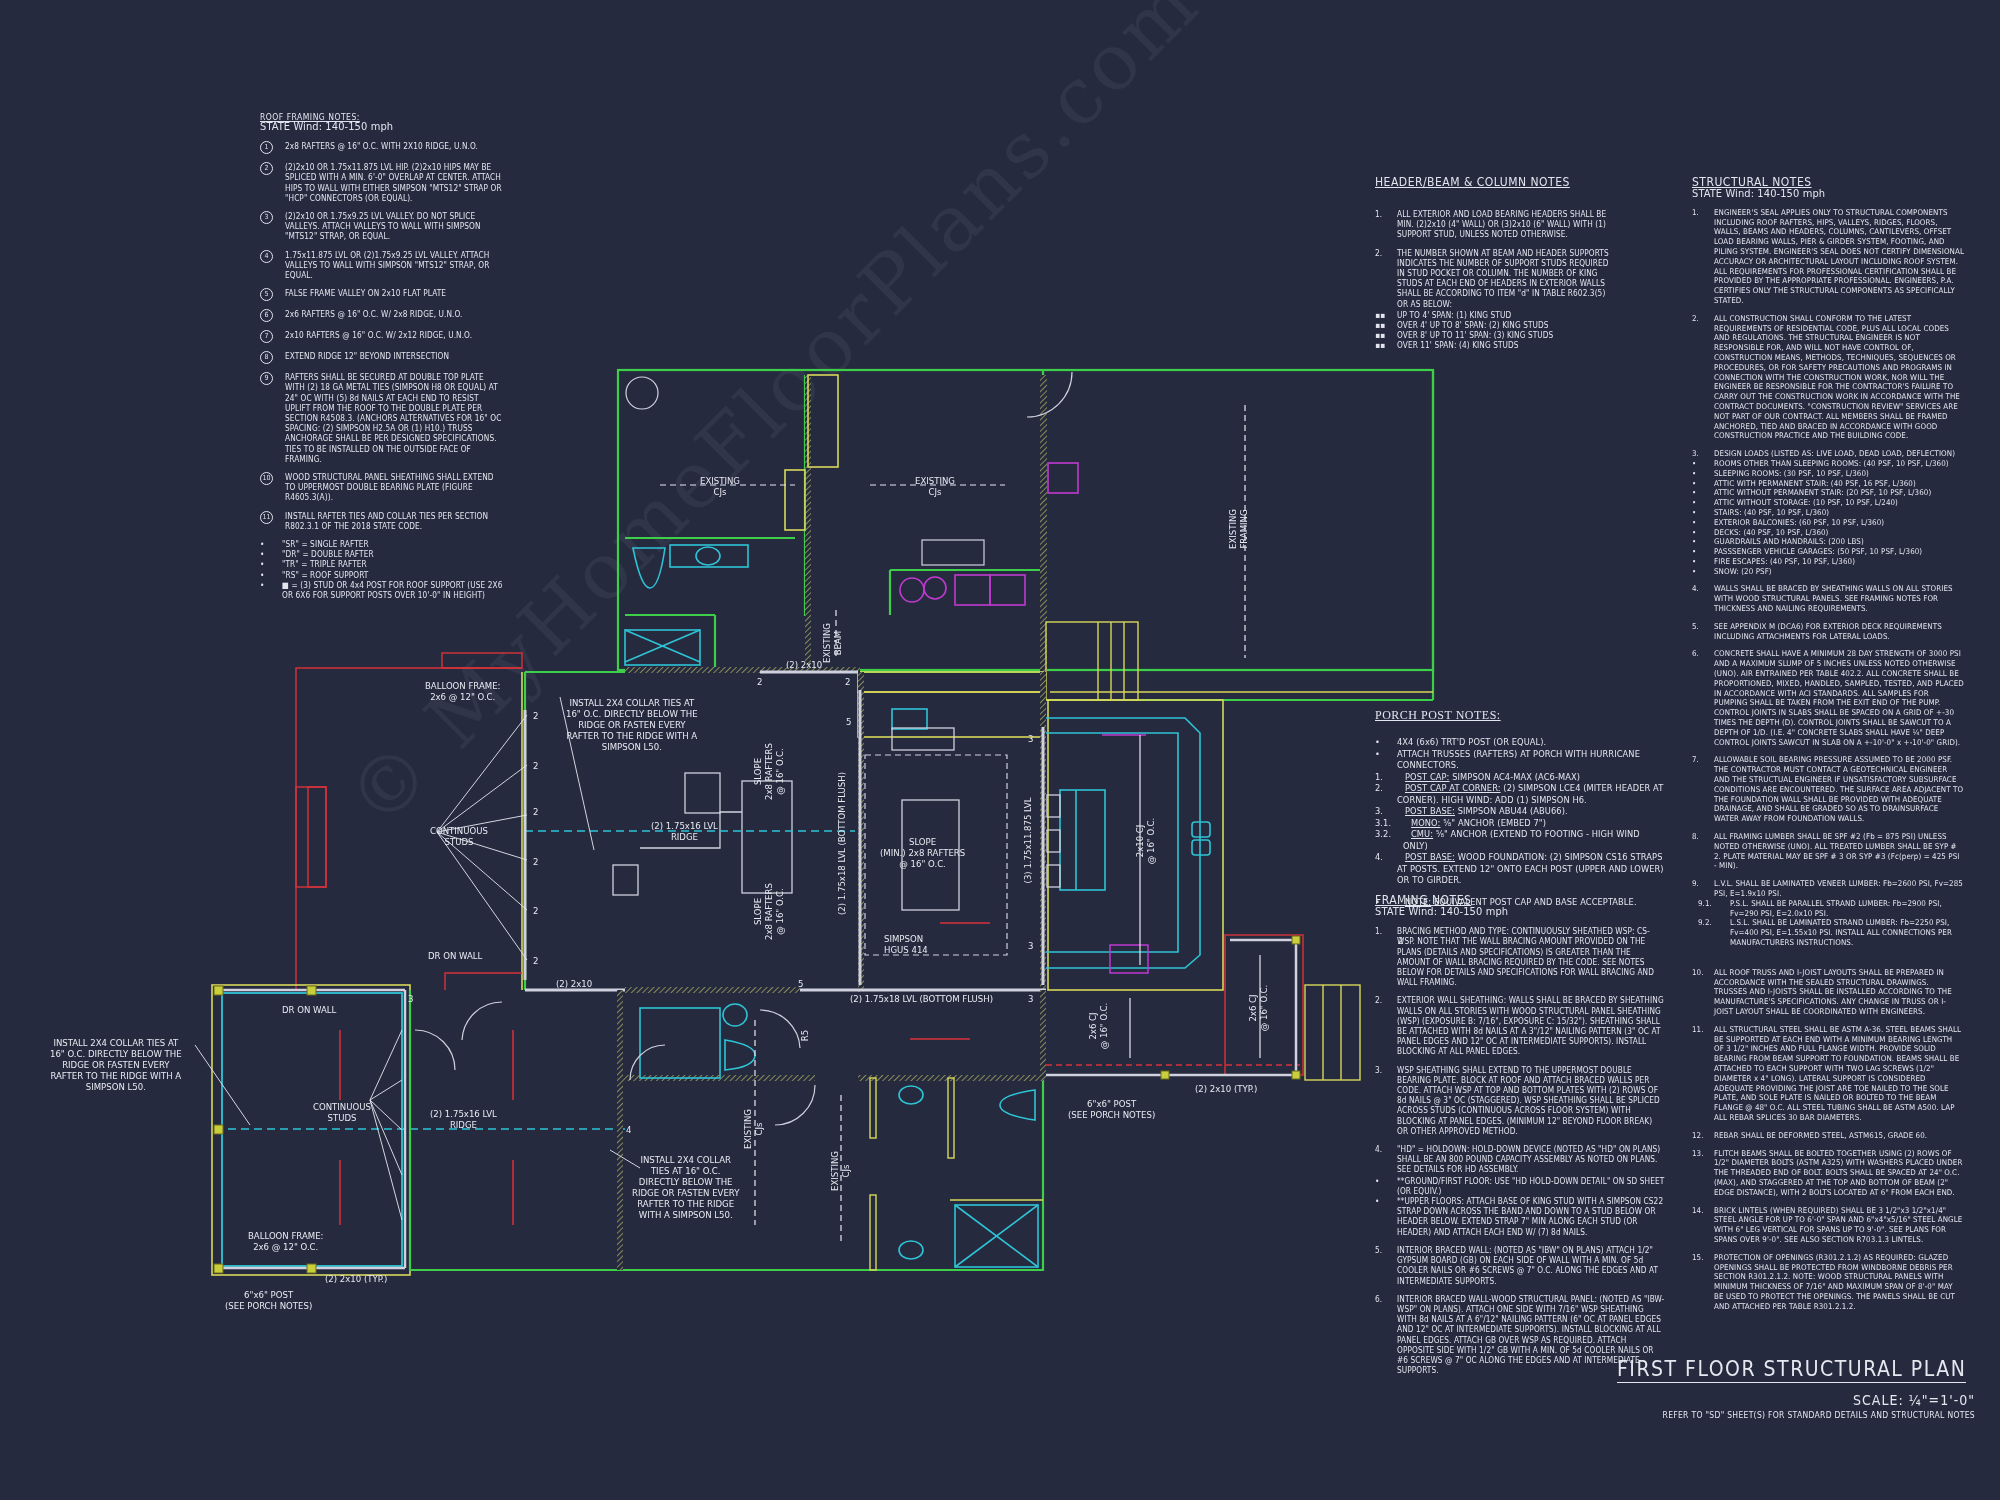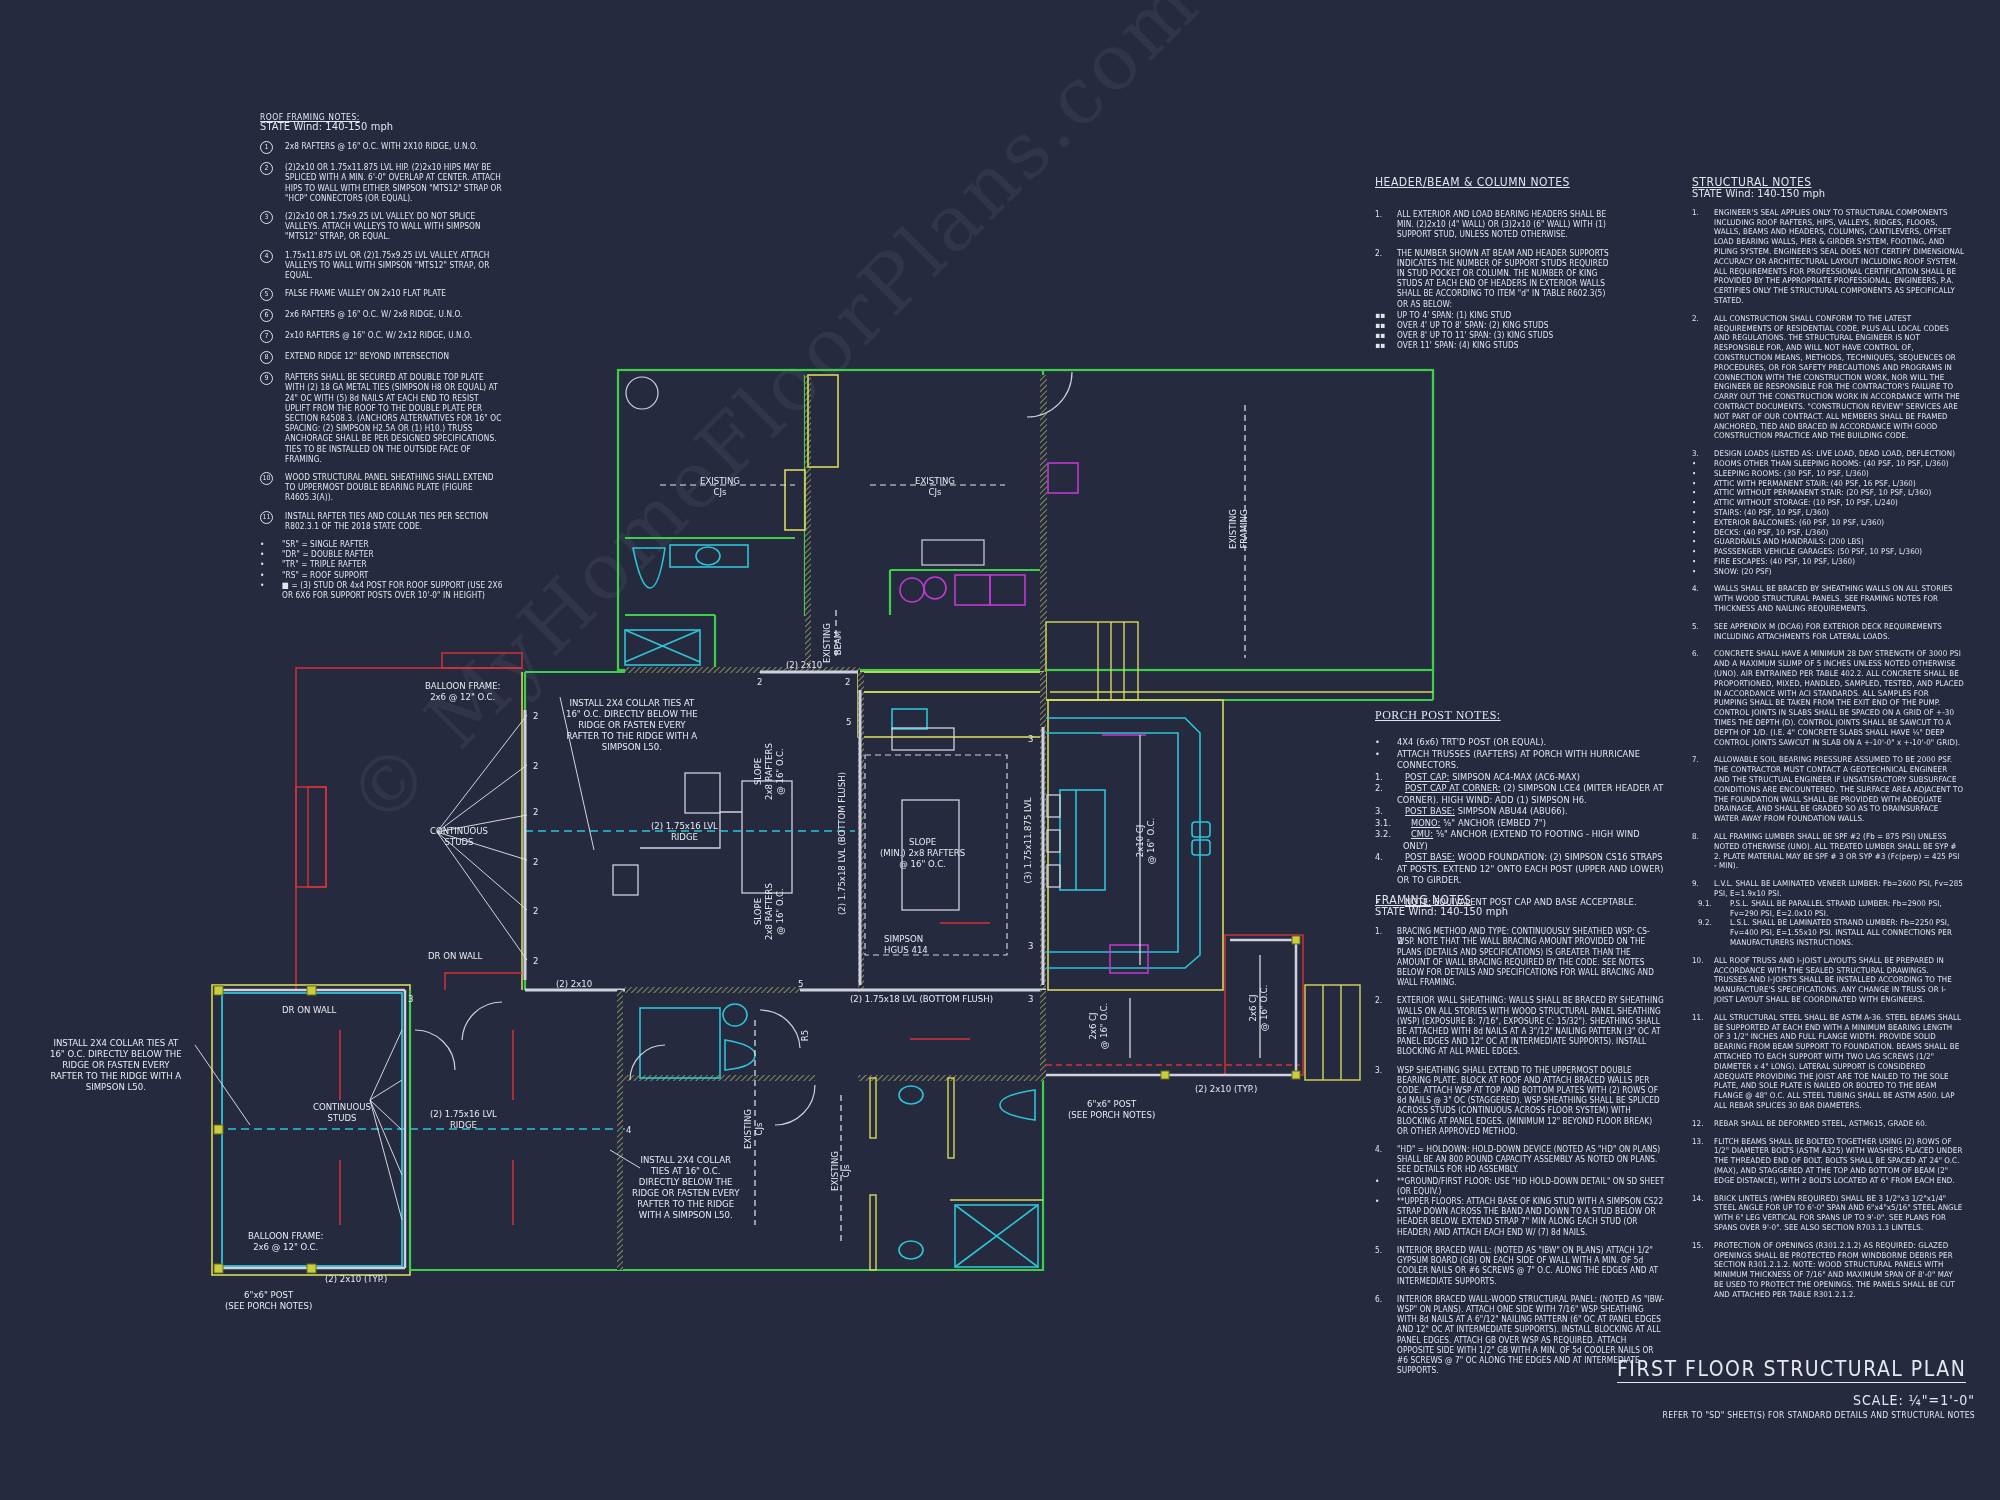--- a/index.html
+++ b/index.html
@@ -614,21 +614,21 @@
       <span>ALL FRAMING LUMBER SHALL BE SPF #2 (Fb = 875 PSI) UNLESS NOTED OTHERWISE (UNO). ALL TREATED LUMBER SHALL BE SYP # 2. PLATE MATERIAL MAY BE SPF # 3 OR SYP #3 (Fc(perp) = 425 PSI - MIN).</span>
     </div>
   <div class="item" style="margin-bottom:0;">
       <span class="num">9.</span>
       <span>L.V.L. SHALL BE LAMINATED VENEER LUMBER: Fb=2600 PSI, Fv=285 PSI, E=1.9x10 PSI.</span>
     </div>
   <div class="subitem">
       <span class="num">9.1.</span>
       <span>P.S.L. SHALL BE PARALLEL STRAND LUMBER: Fb=2900 PSI, Fv=290 PSI, E=2.0x10 PSI.</span>
     </div>
-  <div class="subitem" style="margin-bottom:8px;">
+  <div class="subitem" style="margin-bottom:20px;">
       <span class="num">9.2.</span>
       <span>L.S.L. SHALL BE LAMINATED STRAND LUMBER: Fb=2250 PSI, Fv=400 PSI, E=1.55x10 PSI. INSTALL ALL CONNECTIONS PER MANUFACTURERS INSTRUCTIONS.</span>
     </div>
   <div class="item">
       <span class="num">10.</span>
       <span>ALL ROOF TRUSS AND I-JOIST LAYOUTS SHALL BE PREPARED IN ACCORDANCE WITH THE SEALED STRUCTURAL DRAWINGS. TRUSSES AND I-JOISTS SHALL BE INSTALLED ACCORDING TO THE MANUFACTURE'S SPECIFICATIONS. ANY CHANGE IN TRUSS OR I-JOIST LAYOUT SHALL BE COORDINATED WITH ENGINEERS.</span>
     </div>
   <div class="item">
       <span class="num">11.</span>
       <span>ALL STRUCTURAL STEEL SHALL BE ASTM A-36. STEEL BEAMS SHALL BE SUPPORTED AT EACH END WITH A MINIMUM BEARING LENGTH OF 3 1/2" INCHES AND FULL FLANGE WIDTH. PROVIDE SOLID BEARING FROM BEAM SUPPORT TO FOUNDATION. BEAMS SHALL BE ATTACHED TO EACH SUPPORT WITH TWO LAG SCREWS (1/2" DIAMETER x 4" LONG). LATERAL SUPPORT IS CONSIDERED ADEQUATE PROVIDING THE JOIST ARE TOE NAILED TO THE SOLE PLATE, AND SOLE PLATE IS NAILED OR BOLTED TO THE BEAM FLANGE @ 48" O.C. ALL STEEL TUBING SHALL BE ASTM A500. LAP ALL REBAR SPLICES 30 BAR DIAMETERS.</span>

